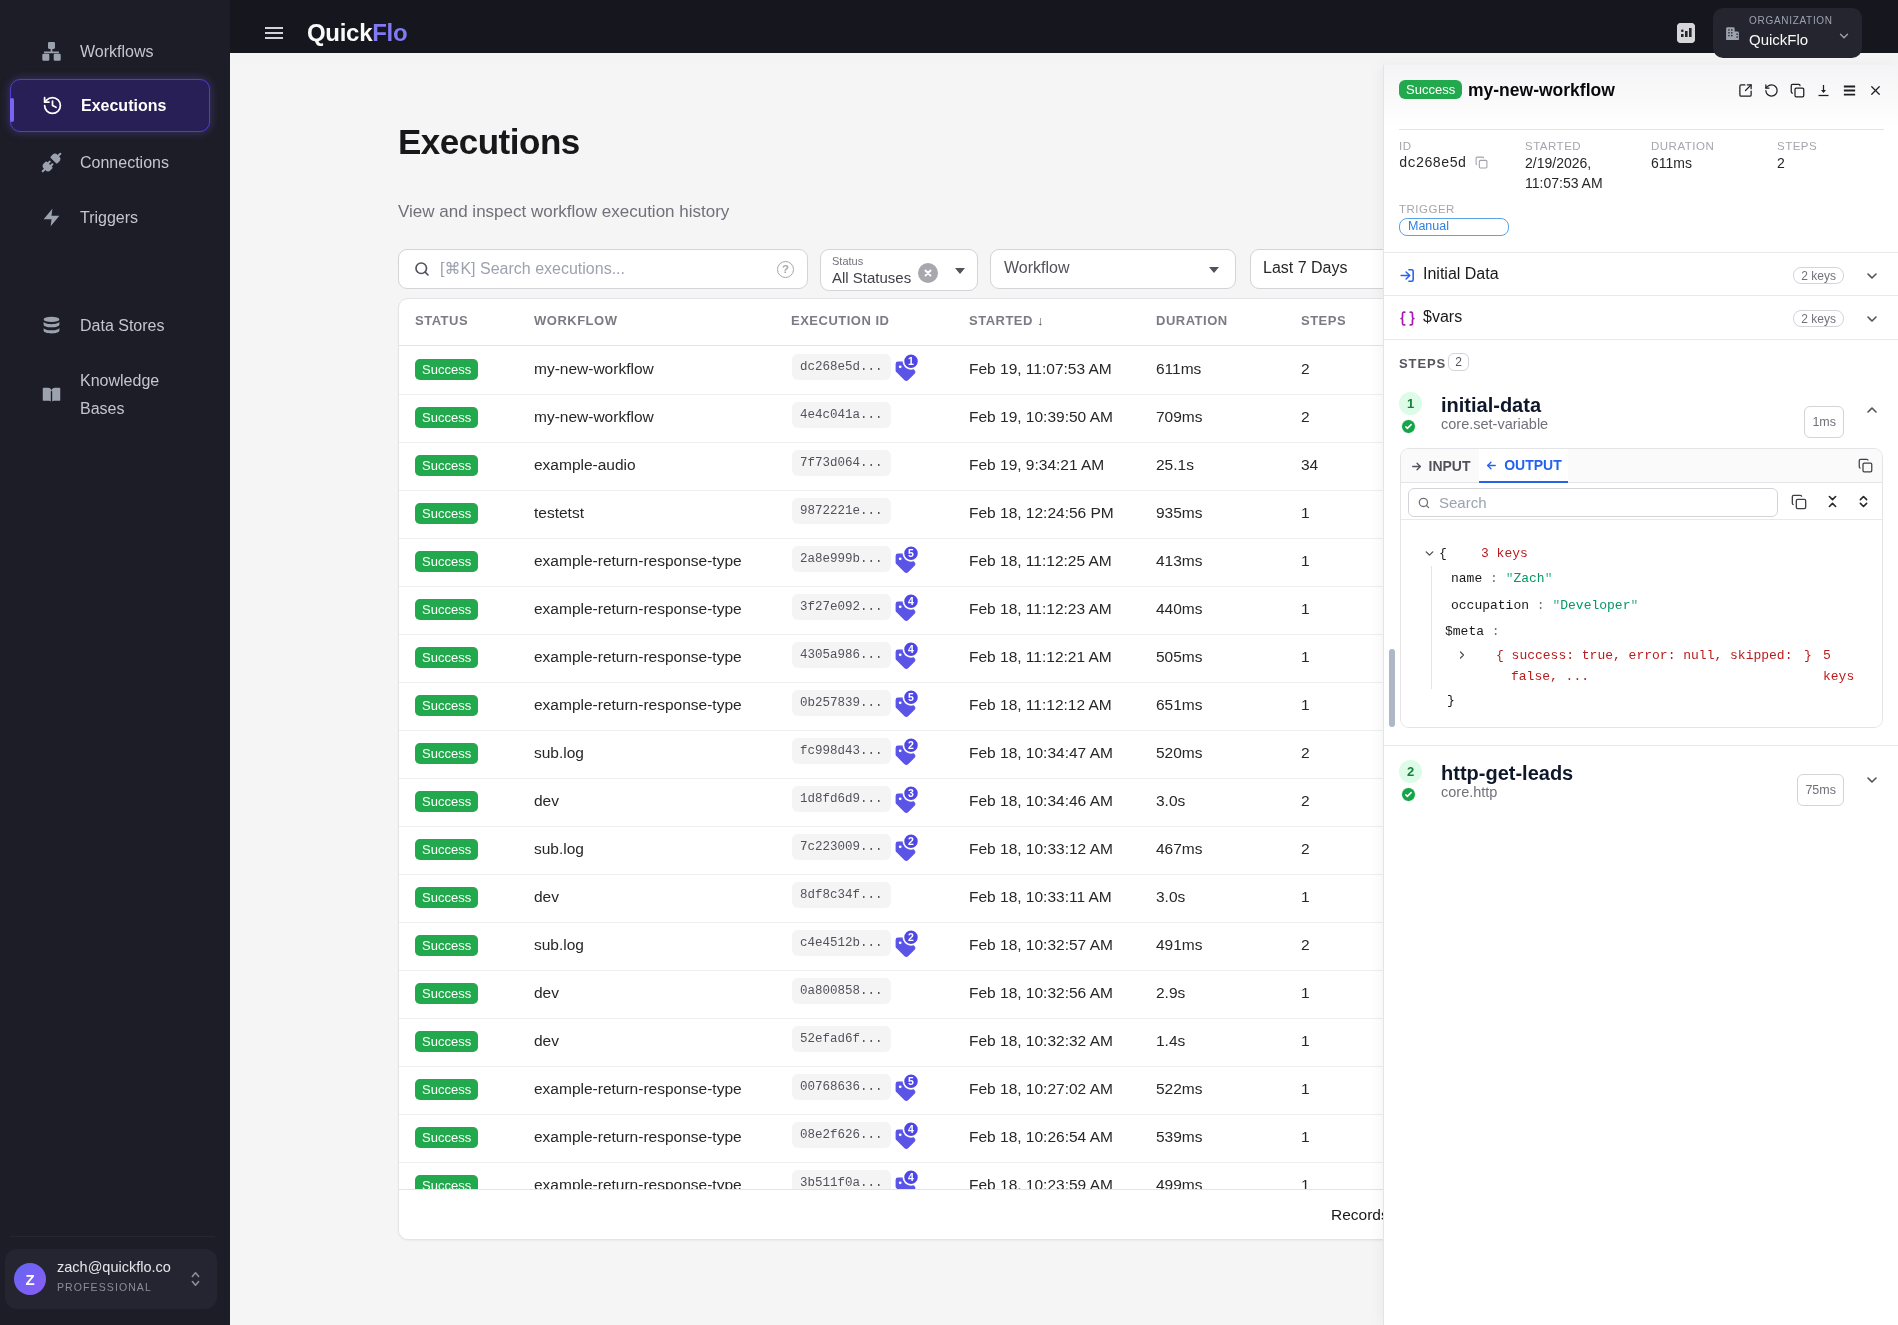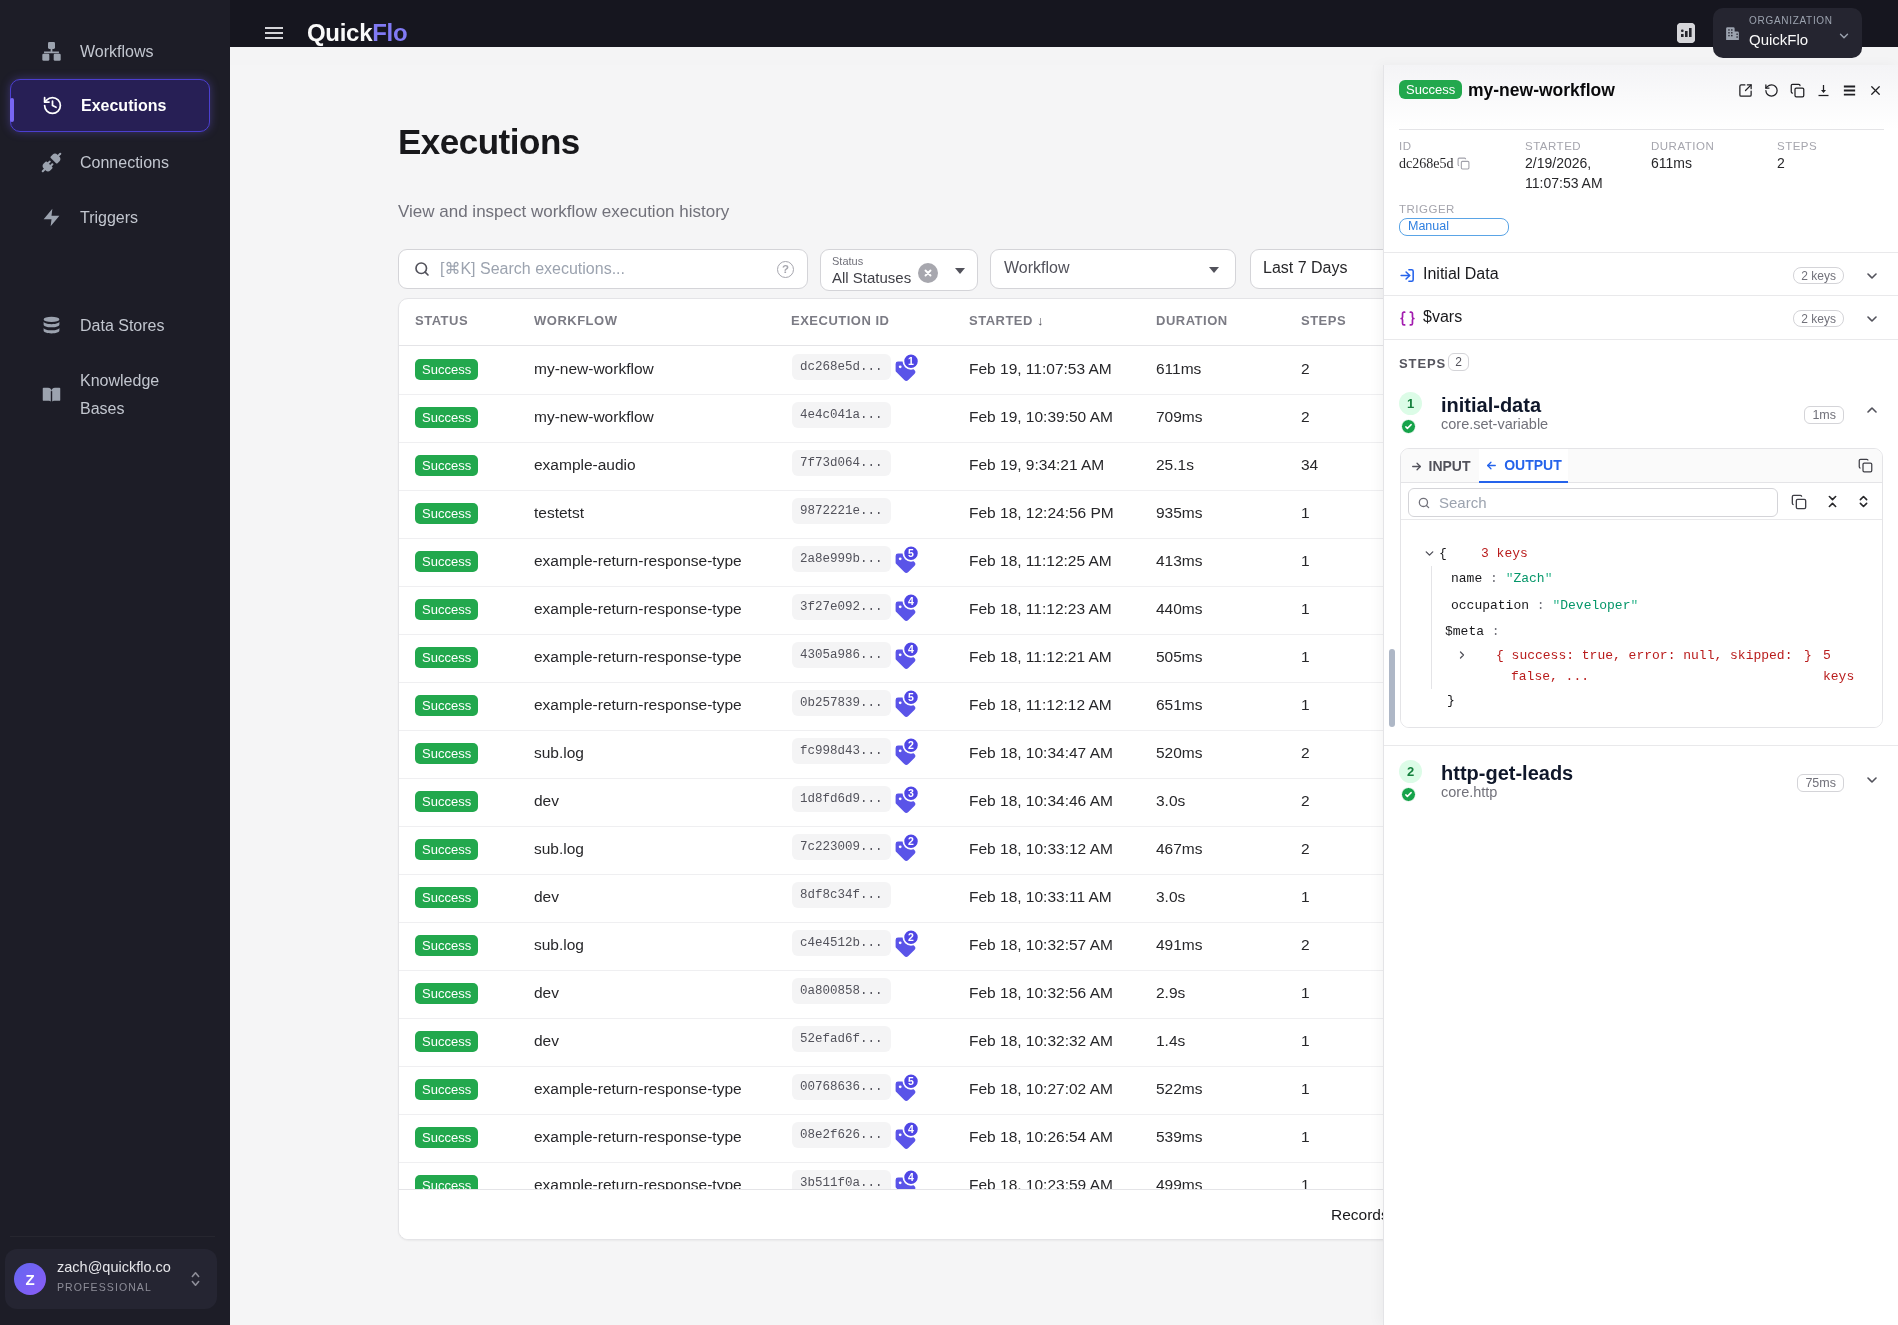--- a/index.html
+++ b/index.html
@@ -1,18 +1,18 @@
 <!DOCTYPE html>
 <html><head>
 <meta charset="utf-8">
 <style>
 * { margin:0; padding:0; box-sizing:border-box; }
 html,body { width:1898px; height:1325px; overflow:hidden; background:#f4f4f5;
   font-family:"Liberation Sans", sans-serif; }
-.mono { font-family:Liberation Serif, serif; font-size:13px;text-align:center; }
+.mono { font-family:Liberation Mono, monospace; font-size:13px;text-align:center; }
 svg { display:block; }
 
 
 .sidebar { position:fixed; left:0; top:0; width:230px; height:1325px; background:#1d1d27; z-index:30; }
 .nav-item { position:absolute; left:10px; width:200px; height:53px; border-radius:10px;
   display:flex; align-items:center; color:#c2c6cf; font-size:16px; }
 .nav-item .nico { margin-left:31px; width:21px; height:21px; color:#9ca3af; flex:none; }
 .nav-item .nlabel { margin-left:18px; line-height:19px; }
 .nav-item.active { background:#271f55; border:1px solid #4c3fd0; box-shadow:0 0 10px rgba(109,90,232,.4); color:#fff; font-weight:700; }
 .nav-item.active .nico { color:#fff; }
@@ -20,21 +20,21 @@
 .sb-divider { position:absolute; left:10px; top:1236px; width:205px; height:1px; background:#26262f; }
 .usercard { position:absolute; left:5px; top:1249px; width:212px; height:60px; border-radius:12px; background:#252532; }
 .avatar { position:absolute; left:9px; top:14px; width:32px; height:32px; border-radius:50%;
   background:linear-gradient(135deg,#6366f1,#8b5cf6); color:#fff; font-size:15px; font-weight:700;
   display:flex; align-items:center; justify-content:center; }
 .uemail { position:absolute; left:52px; top:10px; font-size:14.5px; color:#e6e6ea; font-weight:500; }
 .uplan { position:absolute; left:52px; top:32px; font-size:10.5px; color:#8d8d98; letter-spacing:1.1px; }
 .uchev { position:absolute; right:14px; top:21px; color:#8d8d98; }
 
 
-.topbar { position:fixed; left:230px; top:0; right:0; height:47px; background:#16161f; z-index:40; }
+.topbar { position:fixed; left:230px; top:0; right:0; height:53px; background:#16161f; z-index:40; }
 .hamb { position:absolute; left:35px; top:27px; width:18px; height:12px; color:#d4d4d8; }
 .logo { position:absolute; left:77px; top:19px; font-size:24px; font-weight:700; letter-spacing:-0.3px; }
 .logo .q { color:#fafafa; } .logo .f { color:#817af4; }
 .chartbtn { position:absolute; left:1447px; top:23px; width:18px; height:20px; background:#d6d6da; border-radius:4px; }
 .orgbtn { position:absolute; left:1483px; top:8px; width:149px; height:50px; background:#252530; border-radius:10px; }
 .orgico { position:absolute; left:11px; top:17px; color:#9ca3af; }
 .orglabel { position:absolute; left:36px; top:7px; font-size:10px; color:#9ca3af; letter-spacing:0.7px; }
 .orgname { position:absolute; left:36px; top:23px; font-size:15px; color:#fafafa; font-weight:500; }
 .orgchev { position:absolute; right:11px; top:21px; color:#9ca3af; }
 
@@ -103,21 +103,21 @@
 .sec .chev { position:absolute; right:18px; top:15px; color:#52525b; }
 .steps-lbl { position:absolute; left:15px; top:291px; font-size:13px; font-weight:700; color:#55555e; letter-spacing:0.9px; }
 .steps-cnt { position:absolute; left:64px; top:288px; width:21px; height:18px; border:1px solid #d4d4d8; border-radius:6px;
   font-size:12px; color:#52525b; text-align:center; line-height:17px; }
 .stepnum { position:absolute; width:23px; height:23px; border-radius:50%; background:#dcfce7; color:#15803d;
   font-size:13px; font-weight:600; display:flex; align-items:center; justify-content:center; }
 .stepchk { position:absolute; width:15px; height:15px; border-radius:50%; background:#16a34a; border:1.5px solid #fff;
   display:flex; align-items:center; justify-content:center; color:#fff; }
 .stepname { position:absolute; left:57px; font-size:20px; font-weight:600; color:#0f172a; }
 .stepsub { position:absolute; left:57px; font-size:14.5px; color:#71717a; }
-.mschip { position:absolute; height:18px; padding:0 7px; border:1px solid #d4d4d8; border-radius:6px;
+.mschip { position:absolute; height:32px; padding:7px 7px; border:1px solid #d4d4d8; border-radius:6px;
   font-size:12.5px; color:#71717a; line-height:16px; }
 .outcard { position:absolute; left:16px; top:383px; width:483px; height:280px; border:1px solid #e4e4e7; border-radius:9px;
   background:#fff; overflow:hidden; }
 .tabrow { position:absolute; left:0; top:0; width:100%; height:34px; background:#fafafa; border-bottom:1px solid #e4e4e7; }
 .tab-in { position:absolute; left:0; top:0; width:78px; height:34px; font-size:14px; font-weight:600; color:#52525b;
   display:flex; align-items:center; justify-content:center; gap:6px; }
 .tab-out { position:absolute; left:78px; top:0; width:89px; height:34px; background:#fff; font-size:14px; font-weight:600;
   color:#2563eb; display:flex; align-items:center; justify-content:center; gap:6px; border-bottom:2px solid #2563eb; }
 .tabcopy { position:absolute; right:9px; top:9px; color:#3f3f46; }
 .srow { position:absolute; left:0; top:35px; width:100%; height:36px; border-bottom:1px solid #e9e9eb; }

